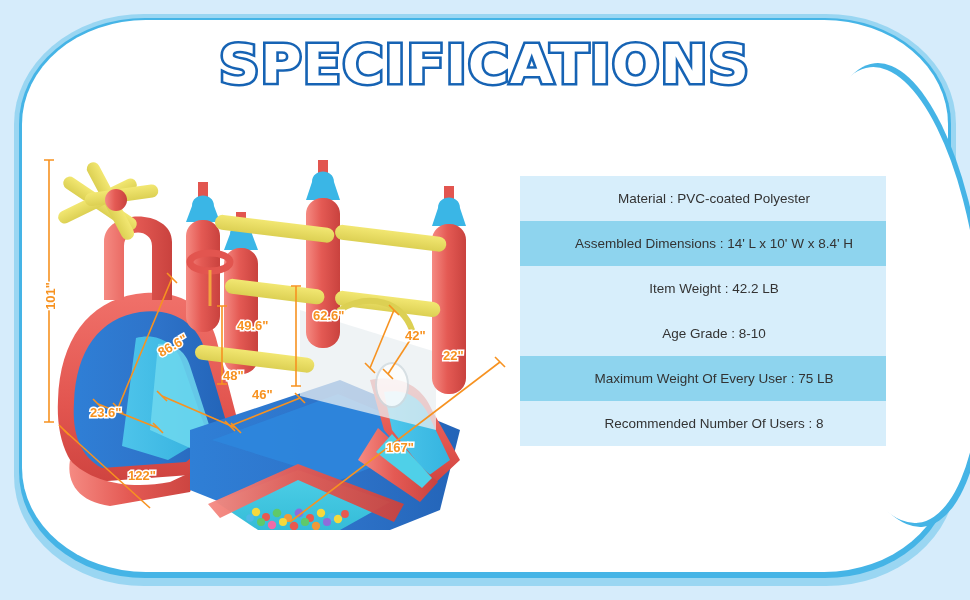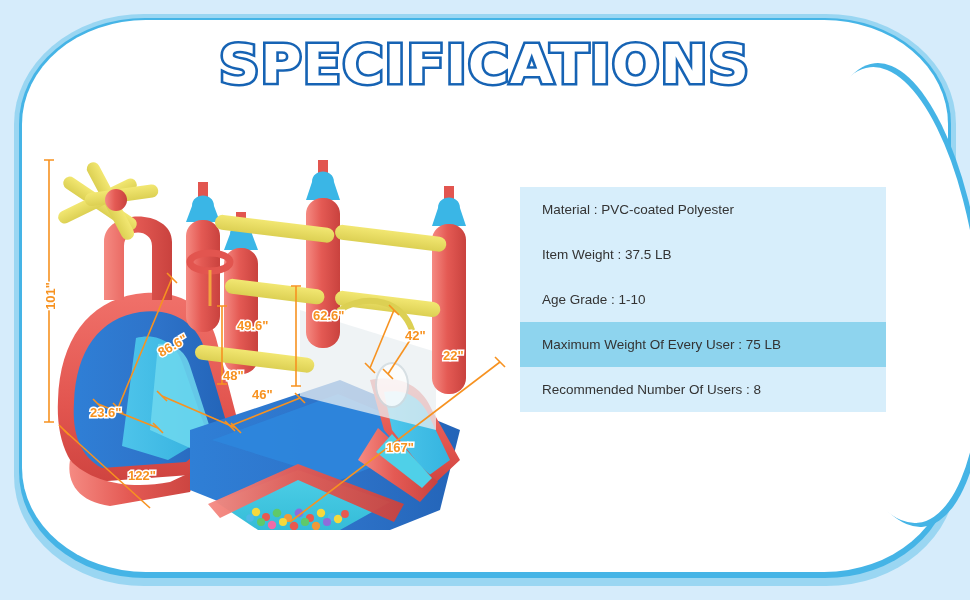--- a/index.html
+++ b/index.html
@@ -100,23 +100,24 @@
     width: 470px;
     height: 400px;
     z-index: 12;
   }
   .product svg { display: block; }
 
   
   .spec-table {
     position: absolute;
     left: 520px;
-    top: 187px;
+    top: 176px;
     width: 366px;
     z-index: 20;
+    text-align: center;
   }
   .spec-row {
     height: 45px;
     line-height: 45px;
     padding-left: 22px;
     box-sizing: border-box;
     font-size: 13.5px;
     color: #333333;
     white-space: nowrap;
     overflow: hidden;
@@ -340,19 +341,20 @@
 
     <span style="position:absolute;left:128px;top:468px;font-size:13px;font-weight:bold;color:#f79220;
                  -webkit-text-stroke:3px #ffffff;paint-order:stroke fill;z-index:14;">122"</span>
 
     <span style="position:absolute;left:386px;top:440px;font-size:13px;font-weight:bold;color:#f79220;
                  -webkit-text-stroke:3px #ffffff;paint-order:stroke fill;z-index:14;">167"</span>
   </div>
 
   <div class="spec-table">
     <div class="spec-row odd">Material :  PVC-coated Polyester</div>
-    <div class="spec-row odd">Item Weight :  37.5 LB</div>
-    <div class="spec-row odd">Age Grade :  1-10</div>
+    <div class="spec-row even">Assembled Dimensions :  14' L x 10' W x 8.4' H</div>
+    <div class="spec-row odd">Item Weight :  42.2 LB</div>
+    <div class="spec-row odd">Age Grade :  8-10</div>
     <div class="spec-row even">Maximum Weight Of Every User :  75 LB</div>
     <div class="spec-row odd">Recommended Number Of Users :  8</div>
   </div>
 
 </div>
 
 </body></html>

